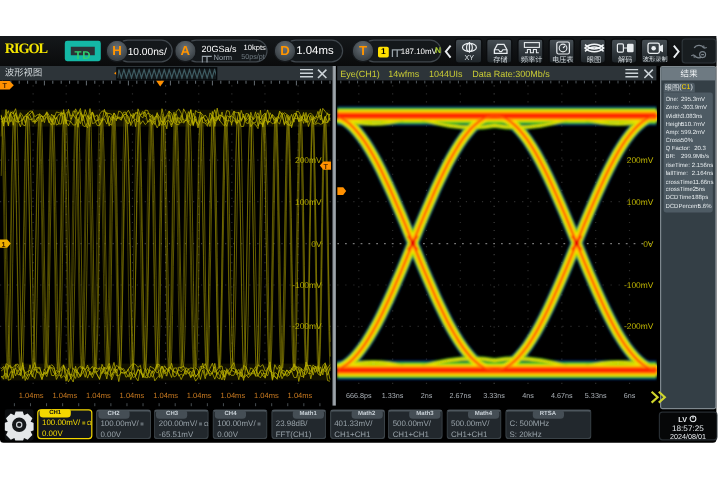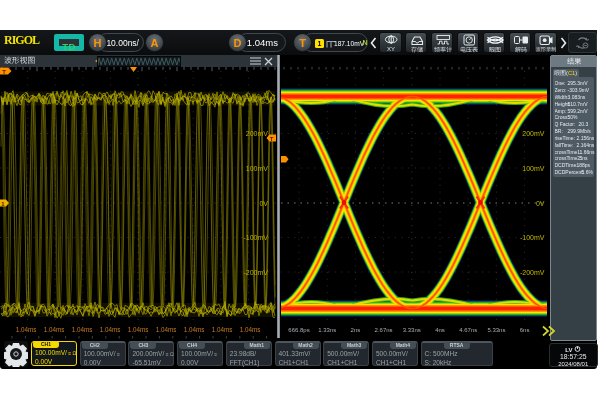--- a/index.html
+++ b/index.html
@@ -8,20 +8,29 @@
 .pill{position:absolute;height:19px;background:#14181b;border:1px solid #40474d;border-radius:9.5px;z-index:2;color:#fff}
 .hdr{position:absolute;height:12px;background:#2d3439;font-size:8px;color:#dbe1e5}
 </style></head><body>
 <div class="abs" style="left:0;top:30px;width:597px;height:339px;background:#000;border-radius:3px">
 
 <div class="abs" style="left:0;top:0;width:597px;height:25px;background:linear-gradient(#15181b,#0a0b0c)"></div>
 <div class="abs" style="left:4px;top:3px;width:52px;height:19px;font-family:'Liberation Serif',serif;font-weight:bold;font-size:12px;color:#f2e400;letter-spacing:-1px">RIGOL</div>
 <div class="abs" style="left:54px;top:4px;width:30px;height:17px;background:#2b3135;border:5px solid #14b8a6;border-radius:2px;color:#2fd06e;font-weight:bold;font-size:9.5px;text-align:center;line-height:16px;letter-spacing:0.5px">TD</div>
 <div class="pill" style="left:97px;top:3px;width:47px;font-size:8.5px;line-height:18px;text-align:right;padding-right:4px">10.00ns/</div>
 <div class="circ" style="left:88px;top:3px">H</div>
+<div class="pill" style="left:154px;top:3px;width:69px">
+ <div class="abs" style="left:13px;top:2px;font-size:7.5px">20GSa/s</div>
+ <svg width="9" height="8" style="position:absolute;left:13px;top:10.5px">
+        <path d="M0.5,7 V2 H4.5 V7 M4.5,2 H8.5" fill="none" stroke="#9aa4ab" stroke-width="1"></path>
+      </svg>
+      <div class="abs" style="left:23px;top:10.5px;font-size:6.3px;color:#9aa4ab">Norm</div>
+ <div class="abs" style="left:48px;top:2.5px;font-size:6.3px">10kpts</div>
+ <div class="abs" style="left:46px;top:10.5px;font-size:6px;color:#6e787f">50ps/pt</div>
+</div>
 <div class="circ" style="left:145px;top:3px">A</div>
 <div class="pill" style="left:237px;top:3px;width:49px;font-size:9.5px;line-height:18px;text-align:right;padding-right:7px">1.04ms</div>
 <div class="circ" style="left:228px;top:3px">D</div>
 <div class="pill" style="left:302px;top:3px;width:66px">
  <div class="abs" style="left:12px;top:4.5px;width:9px;height:9px;background:#ffe000;border-radius:1.5px;color:#000;font-size:7px;font-weight:bold;text-align:center;line-height:9px">1</div>
  <svg width="10" height="10" style="position:absolute;left:22.5px;top:4.5px">
         <path d="M1,8.5 V2.5 H5 V8.5 M5,2.5 H9" fill="none" stroke="#9aa4ab" stroke-width="1.1"></path>
       </svg>
  <div class="abs" style="left:31px;top:5.5px;font-size:6.6px">187.10mV</div>
  <div class="abs" style="left:59.5px;top:5px;font-size:7px;font-weight:bold;color:#a7cc2e">N</div>
@@ -263,20 +272,32 @@
  <path d="M0,0.5 h8 l3.5,3.5 L8,7.5 H0 Z" fill="#ff9000"></path>
       <text x="4" y="6.5" font-size="6" font-weight="bold" fill="#502800" text-anchor="middle">T</text>
  <path d="M0,132.5 h6 l3,3.5 -3,3.5 H0 Z" fill="#f0b000"></path>
       <text x="3" y="139" font-size="6" font-weight="bold" fill="#402000" text-anchor="middle">1</text>
  <path d="M276,67.5 h-6.5 l-3,3.5 3,3.5 h6.5 Z" fill="#ff9000"></path>
       <text x="271.5" y="74" font-size="6" font-weight="bold" fill="#502800" text-anchor="middle">T</text>
 </svg>
 
 <div class="abs" style="left:276.5px;top:25px;width:3.5px;height:283px;background:linear-gradient(90deg,#70787e,#a8aeb3,#70787e)"></div>
 
+<div class="hdr" style="left:280.5px;top:25px;width:266px;color:#c9cc35;font-size:7.5px">
+ <span style="position:absolute;left:3px;top:2px">Eye(CH1)</span>
+ <span style="position:absolute;left:43px;top:2px">14wfms</span>
+ <span style="position:absolute;left:77px;top:2px">1044UIs</span>
+ <span style="position:absolute;left:113px;top:2px">Data Rate:300Mb/s</span>
+ <svg width="11" height="9" style="position:absolute;left:240px;top:2px">
+        <path d="M0,1 H11 M0,4 H11 M0,7 H11" stroke="#ccd3d8" stroke-width="1.2"></path>
+      </svg>
+ <svg width="9" height="9" style="position:absolute;left:255px;top:1.5px">
+        <path d="M1,1 L8,8 M1,8 L8,1" stroke="#ccd3d8" stroke-width="1.3"></path>
+      </svg>
+</div>
 <svg class="abs" style="left:280.5px;top:37px" width="266" height="276" viewBox="0 0 266 276">
  <line x1="3" y1="0" x2="3" y2="2.5" stroke="#555d63" stroke-width="0.8"></line>
       <line x1="10" y1="0" x2="10" y2="2.5" stroke="#555d63" stroke-width="0.8"></line>
       <line x1="17" y1="0" x2="17" y2="2.5" stroke="#555d63" stroke-width="0.8"></line>
       <line x1="24" y1="0" x2="24" y2="2.5" stroke="#555d63" stroke-width="0.8"></line>
       <line x1="31" y1="0" x2="31" y2="2.5" stroke="#555d63" stroke-width="0.8"></line>
       <line x1="38" y1="0" x2="38" y2="2.5" stroke="#555d63" stroke-width="0.8"></line>
       <line x1="45" y1="0" x2="45" y2="2.5" stroke="#555d63" stroke-width="0.8"></line>
       <line x1="52" y1="0" x2="52" y2="2.5" stroke="#555d63" stroke-width="0.8"></line>
       <line x1="59" y1="0" x2="59" y2="2.5" stroke="#555d63" stroke-width="0.8"></line>

